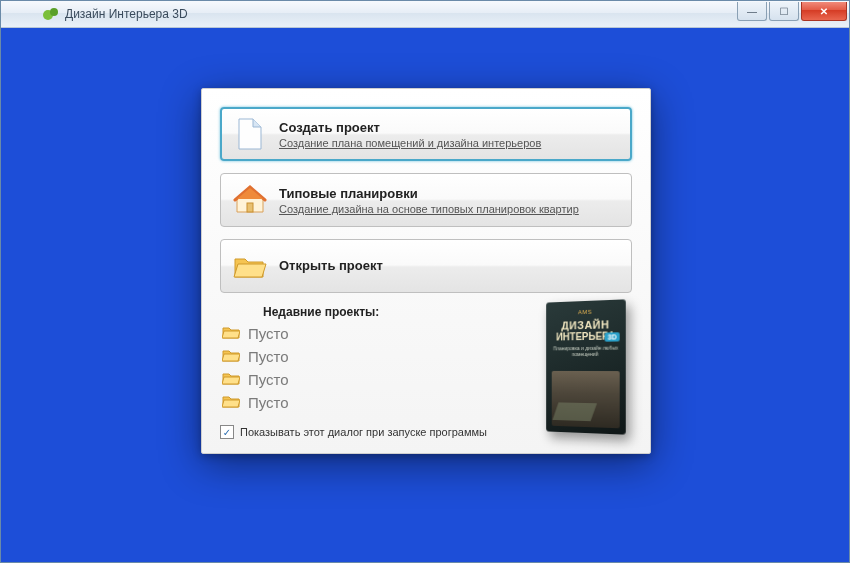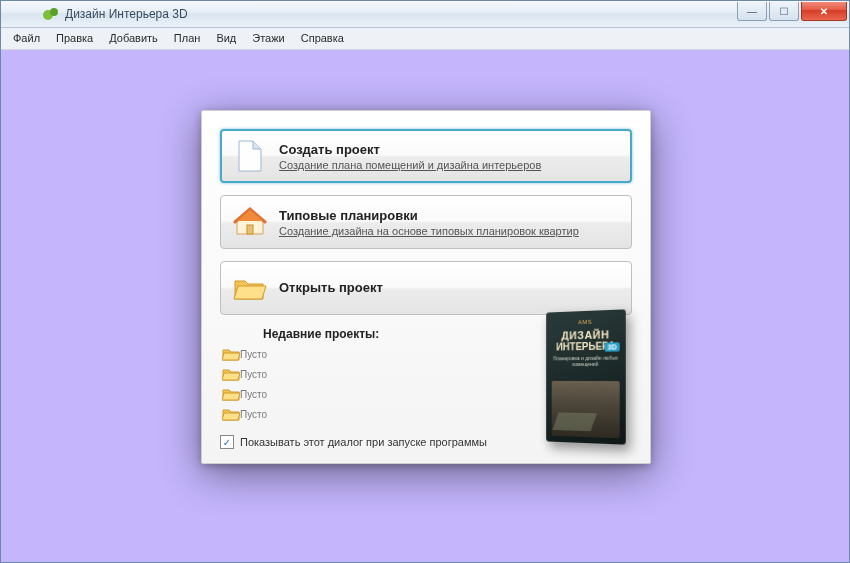--- a/index.html
+++ b/index.html
@@ -73,21 +73,21 @@
     padding: 0 4px;
   }
   .menu-item {
     padding: 3px 8px;
     color: #2a2a2a;
     cursor: pointer;
     line-height: 15px;
   }
   .workspace {
     flex: 1;
-    background: #c4b5fd;
+    background: #1d4ed8;
     position: relative;
   }
   .dialog {
     position: absolute;
     left: 200px;
     top: 60px;
     width: 450px;
     background: linear-gradient(to bottom, #ffffff, #f4f4f4);
     border: 1px solid #cfcfcf;
     border-radius: 2px;
@@ -139,24 +139,25 @@
     padding-left: 41px;
   }
   .recent-list {
     display: flex;
     flex-direction: column;
     gap: 6px;
     margin-left: 2px;
   }
   .recent-item {
     display: flex;
-    align-items: center;
+    align-items: flex-start;
+    gap: 8px;
     cursor: pointer;
     color: #7a7a7a;
-    font-size: 10px;
+    font-size: 15px;
   }
   .recent-item .folder-icon {
     width: 18px; height: 14px;
   }
   .checkbox-row {
     display: flex;
     align-items: center;
     gap: 6px;
     margin-top: 14px;
     font-size: 11px;
@@ -265,29 +266,20 @@
       </svg>
     </span>
     <span class="title">Дизайн Интерьера 3D</span>
     <div class="win-controls">
       <div class="win-btn">—</div>
       <div class="win-btn">☐</div>
       <div class="win-btn close">✕</div>
     </div>
   </div>
 
-  <div class="menubar">
-    <div class="menu-item">Файл</div>
-    <div class="menu-item">Правка</div>
-    <div class="menu-item">Добавить</div>
-    <div class="menu-item">План</div>
-    <div class="menu-item">Вид</div>
-    <div class="menu-item">Этажи</div>
-    <div class="menu-item">Справка</div>
-  </div>
 
   <div class="workspace">
 
     <div class="dialog">
 
       <div class="opt-btn selected">
         <div class="opt-icon">
           <svg width="30" height="34" viewBox="0 0 30 34">
             <path d="M4 2 h14 l8 8 v22 h-22 z" fill="#fefefe" stroke="#9bb7d4" stroke-width="1"></path>
             <path d="M18 2 v8 h8" fill="#d8e6f4" stroke="#9bb7d4" stroke-width="1"></path>

